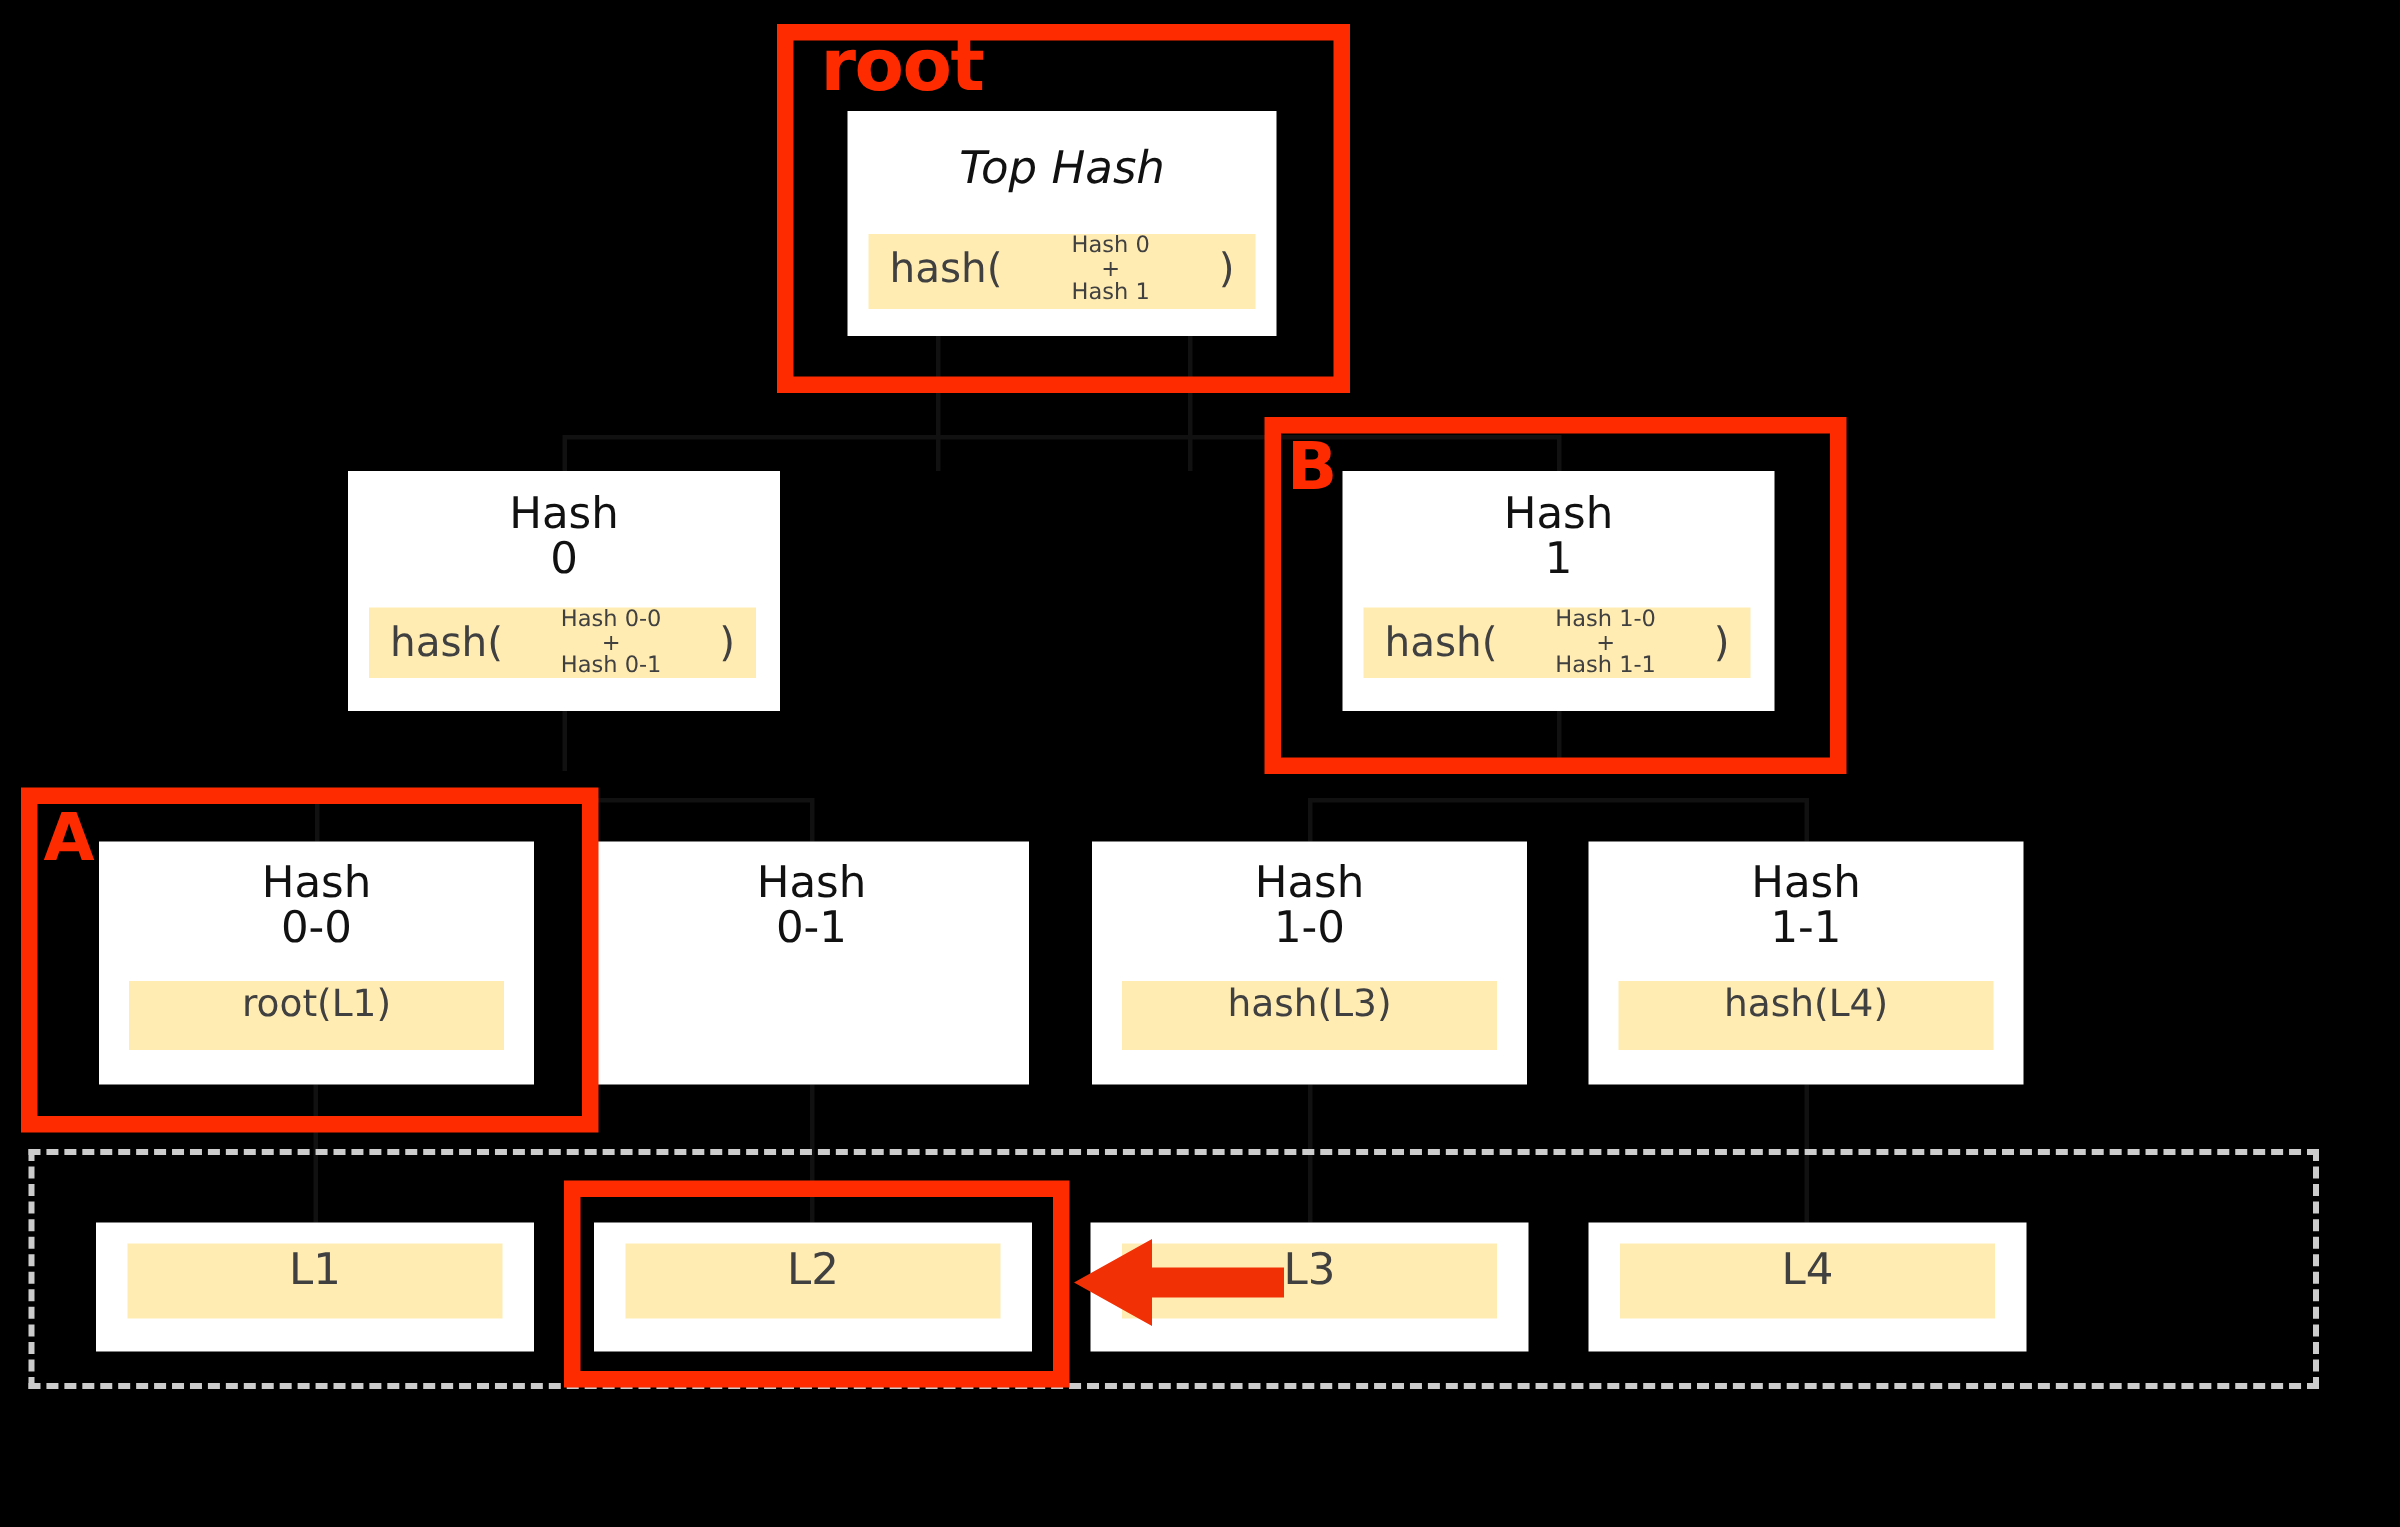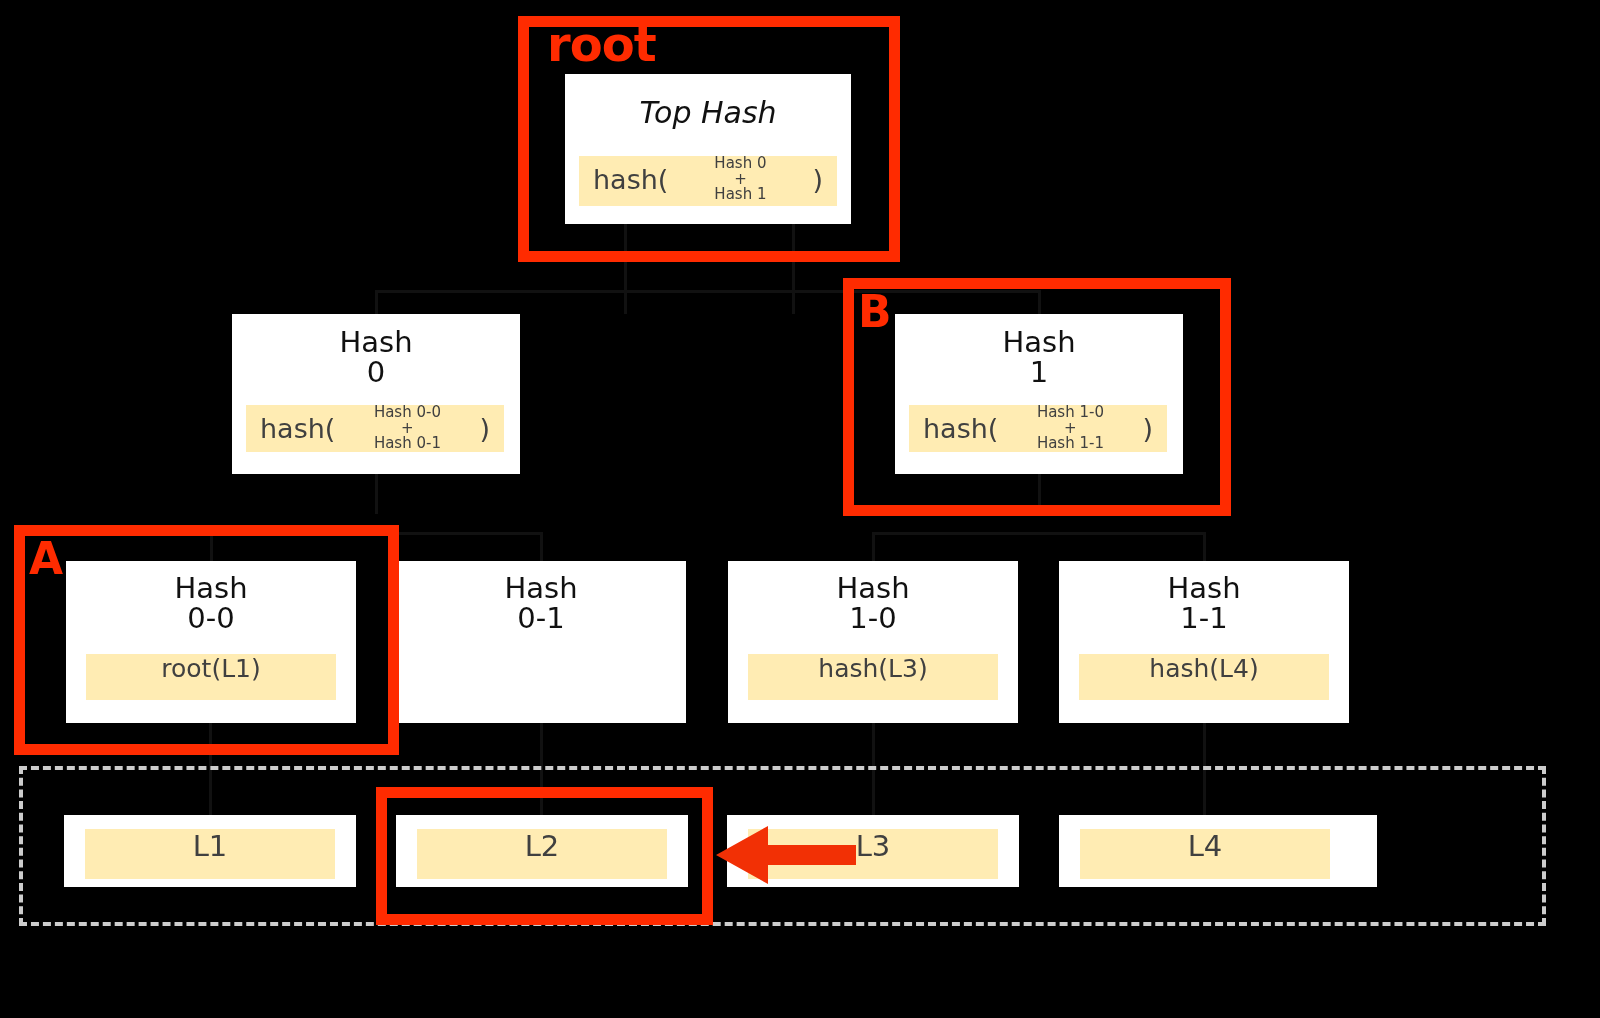--- a/index.html
+++ b/index.html
@@ -66,31 +66,31 @@
     position: absolute; left: 20px; top: 93px; width: 250px; height: 46px;
     font-size: 25px;
   }
   .node-h00 { left: 66px; }
   .node-h01 { left: 396px; }
   .node-h10 { left: 728px; }
   .node-h11 { left: 1059px; }
 
   
   .data-node {
-    position: absolute; top: 815px; width: 292px; height: 72px;
+    position: absolute; top: 815px; width: 292px; height: 86px;
     background: #ffffff;
   }
   .data-node .hl {
     position: absolute; left: 21px; top: 14px; width: 250px; height: 50px;
     font-size: 29px;
   }
   .data-l1 { left: 64px; }
   .data-l2 { left: 396px; }
   .data-l3 { left: 727px; }
-  .data-l4 { left: 1059px; padding-left: 26px; }
+  .data-l4 { left: 1059px; }
 
   
   .expr {
     display: flex; align-items: center; width: 100%;
     justify-content: space-between; padding: 0 14px;
     box-sizing: border-box;
   }
   .expr-fn { font-size: 27px; }
   .expr-paren { font-size: 27px; }
   .expr-args {

